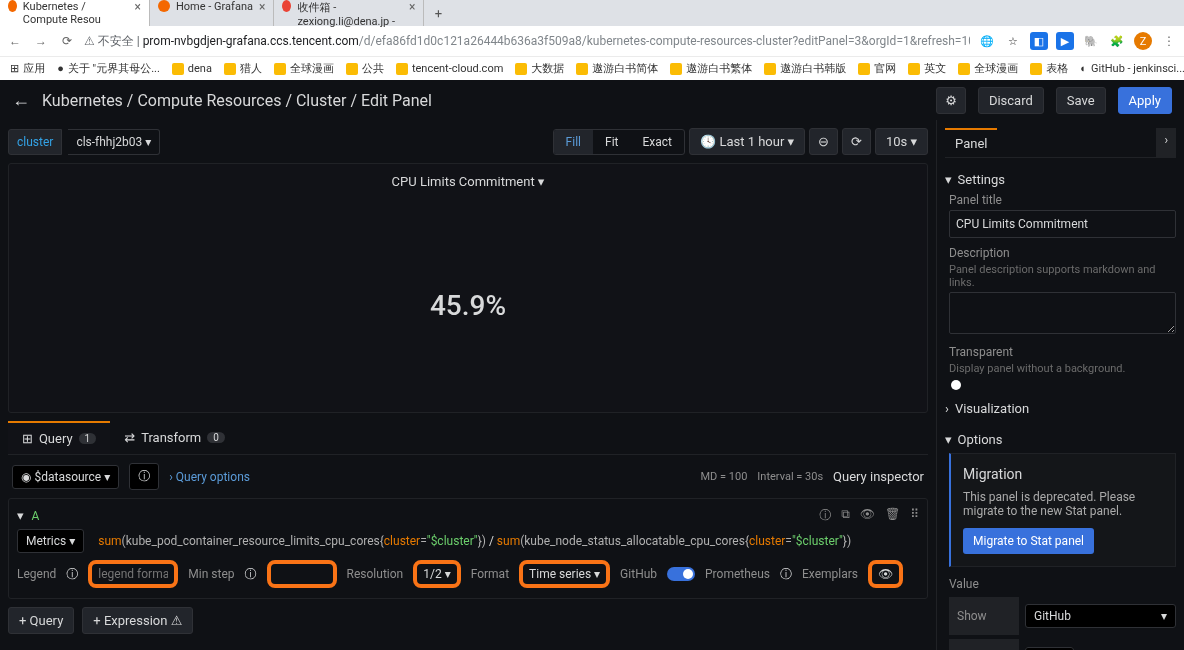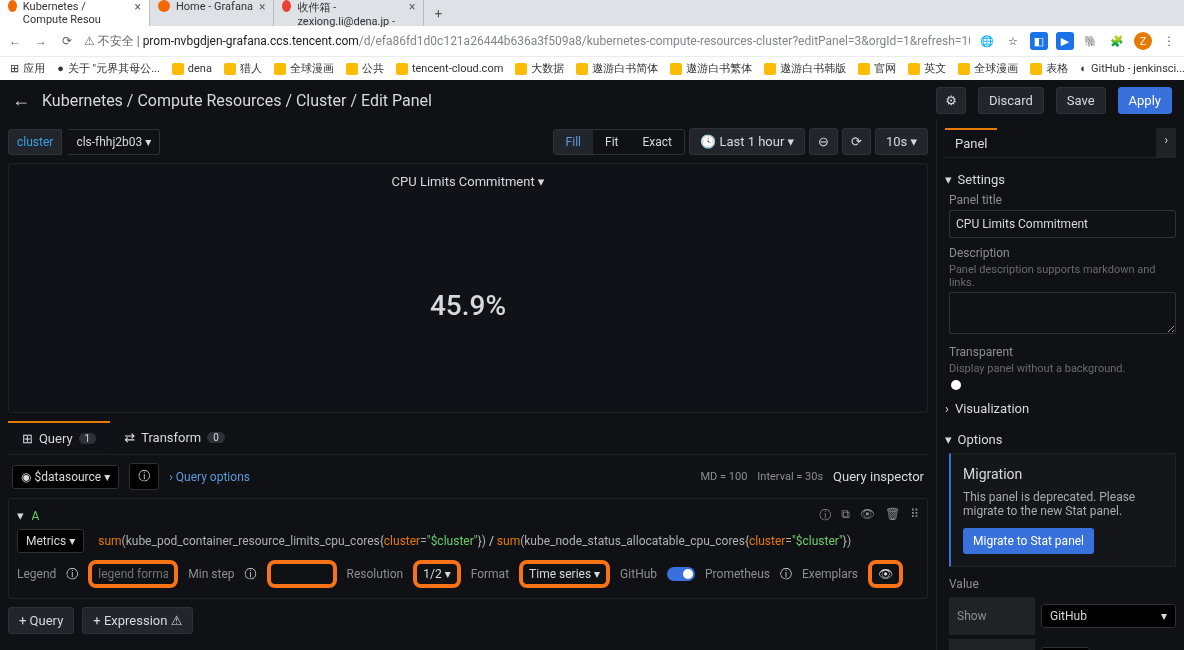--- a/index.html
+++ b/index.html
@@ -69,21 +69,21 @@
 .section{margin-bottom:4px}
 .shead{display:flex;align-items:center;gap:6px;padding:6px 0;font-size:13px;cursor:pointer}
 .sbody{padding:0 0 8px 4px}
 .field{margin-bottom:8px}
 .flabel{font-size:12px;color:#8e8e8e;margin-bottom:3px}
 .fhint{font-size:11px;color:#6b6b6b;margin-bottom:3px}
 .finput{width:100%;background:#0f1115;border:1px solid #2f3136;padding:6px;color:#d8d9da;font-size:12px;border-radius:2px}
 .migrate{background:#141619;border:1px solid #202226;border-left:2px solid #3871dc;padding:12px;margin-bottom:10px}
 .mbtn{background:#3871dc;color:#fff;border:none;padding:6px 10px;border-radius:3px;font-size:12px;margin-top:10px;cursor:pointer}
 .vrow{display:flex;align-items:center;gap:6px;margin-bottom:4px}
-.vrow .vl{width:86px;background:#202226;padding:12px 8px;font-size:12px;color:#8e8e8e}
+.vrow .vl{width:70px;background:#202226;padding:12px 8px;font-size:12px;color:#8e8e8e}
 .vrow .vv{flex:1}
 .arrow{margin-left:auto;background:#202226;padding:5px 8px;font-size:12px}
 </style>
 </head>
 <body>
 
 <div class="browser-bar">
   <div class="tab active">
       <span class="fav" style="background:#f46800"></span>
       <span>Kubernetes / Compute Resou</span>

